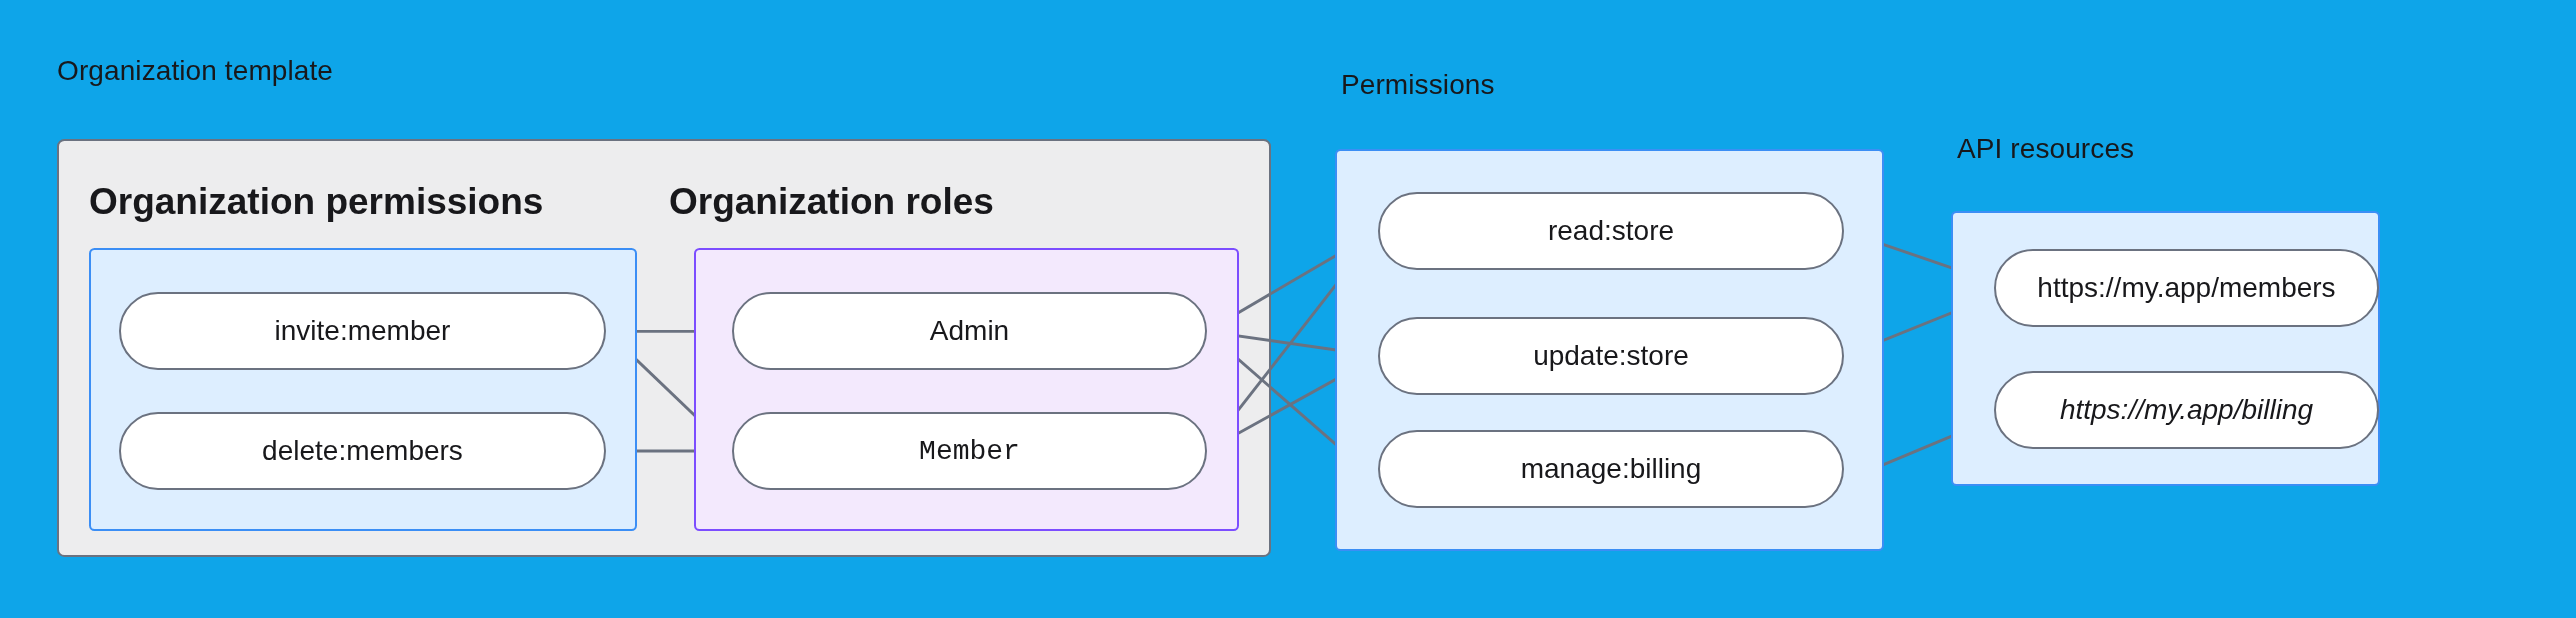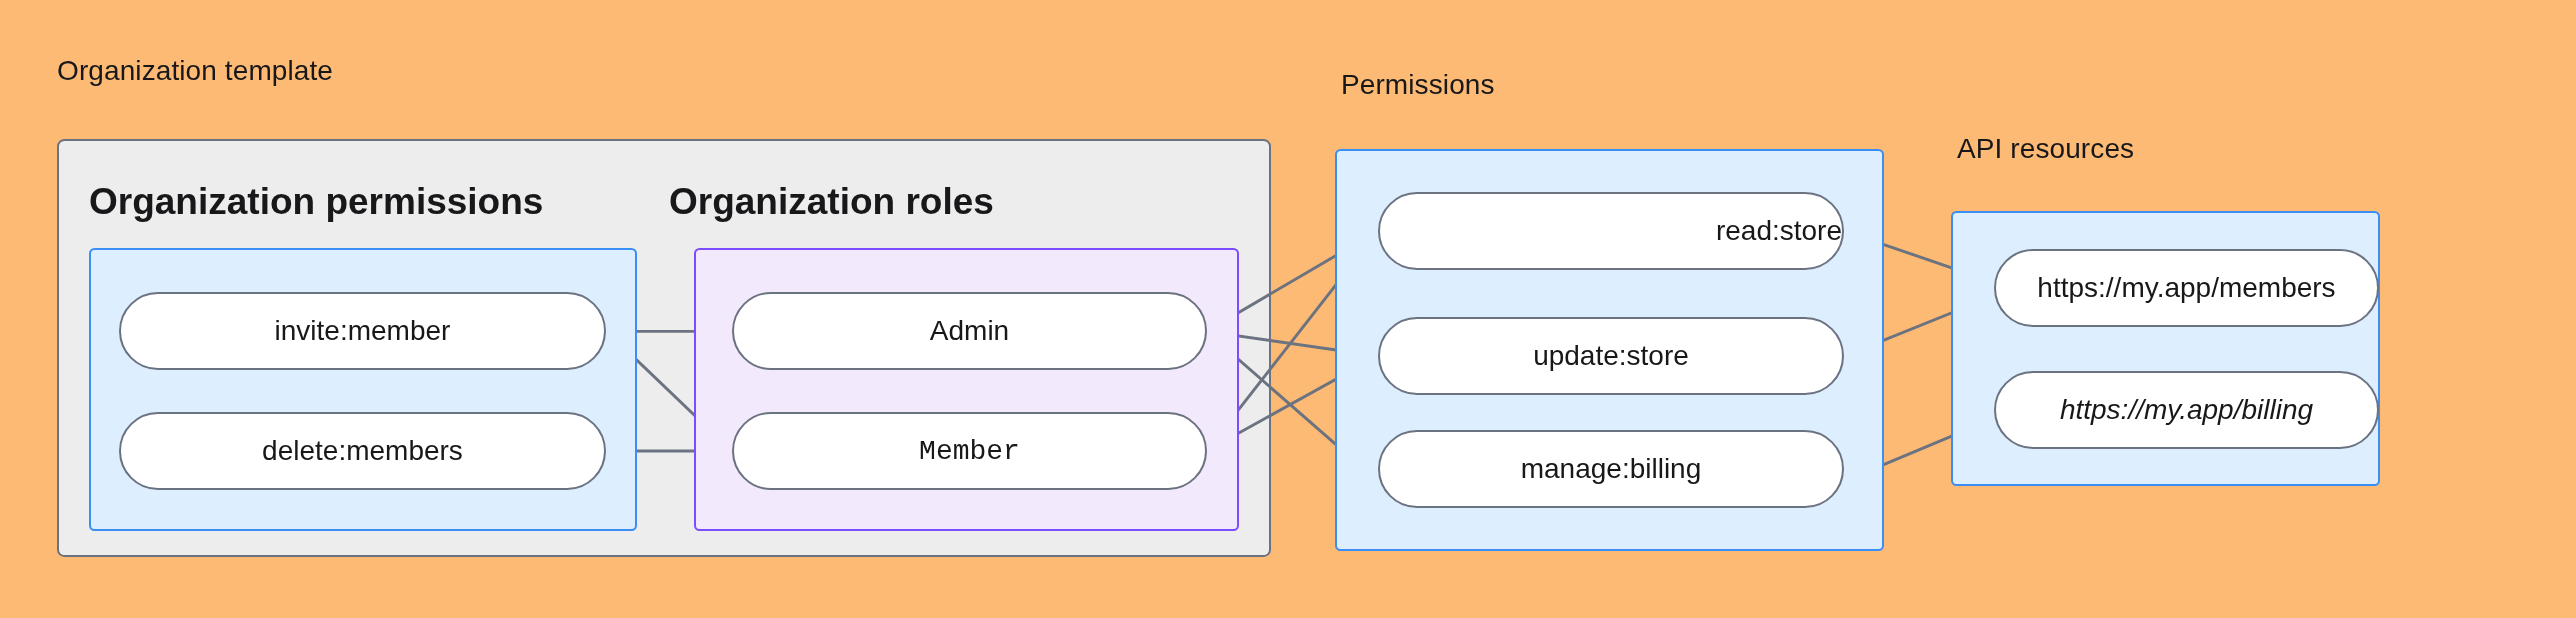--- a/index.html
+++ b/index.html
@@ -9,21 +9,21 @@
     background: #f7f8f8;
   }
   body {
     font-family: "Liberation Sans", "DejaVu Sans", sans-serif;
     -webkit-font-smoothing: antialiased;
   }
   #canvas {
     position: relative;
     width: 2576px;
     height: 619px;
-    background: #fdba74;
+    background: #0ea5e9;
     overflow: hidden;
   }
   
   #edges {
     position: absolute;
     left: 0; top: 0;
     width: 2576px;
     height: 619px;
     z-index: 1;
     pointer-events: none;
@@ -142,21 +142,21 @@
   </div>
 
   <div class="pill" style="left:732px; top:412px; width:475px; height:78px;font-family:Liberation Mono, monospace;">
     <span>Member</span>
   </div>
 
   <div class="group-label" style="left:1341px; top:71px;">Permissions</div>
 
   <div class="box box-blue" style="left:1335px; top:149px; width:549px; height:402px;"></div>
 
-  <div class="pill" style="left:1378px; top:192px; width:466px; height:78px;justify-content:flex-end;">
+  <div class="pill" style="left:1378px; top:192px; width:466px; height:78px;">
     <span>read:store</span>
   </div>
 
   <div class="pill" style="left:1378px; top:317px; width:466px; height:78px;">
     <span>update:store</span>
   </div>
 
   <div class="pill" style="left:1378px; top:430px; width:466px; height:78px;">
     <span>manage:billing</span>
   </div>

